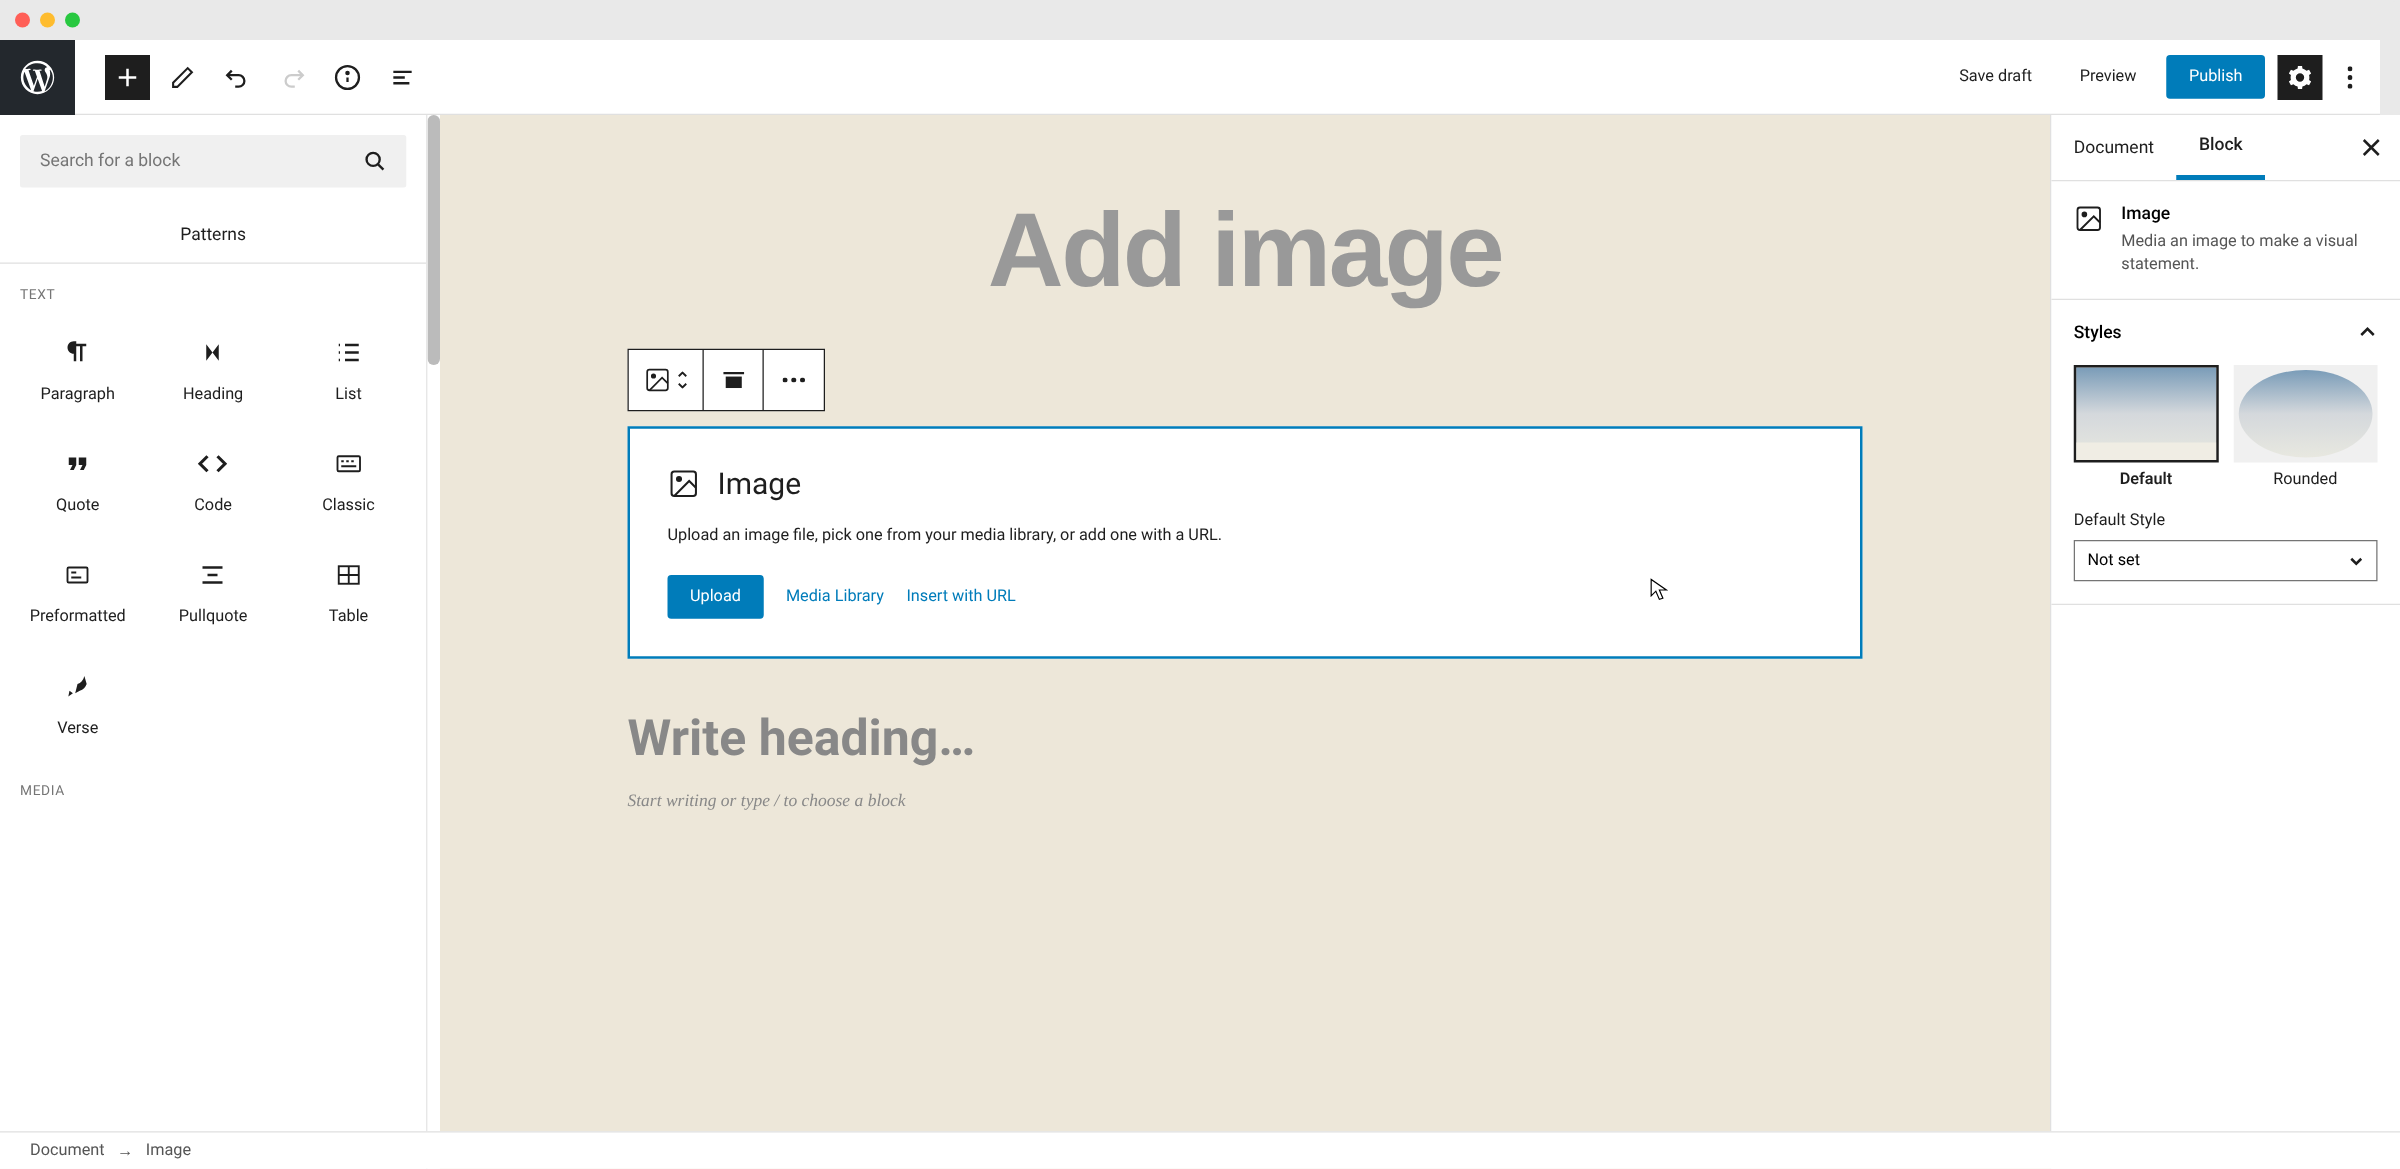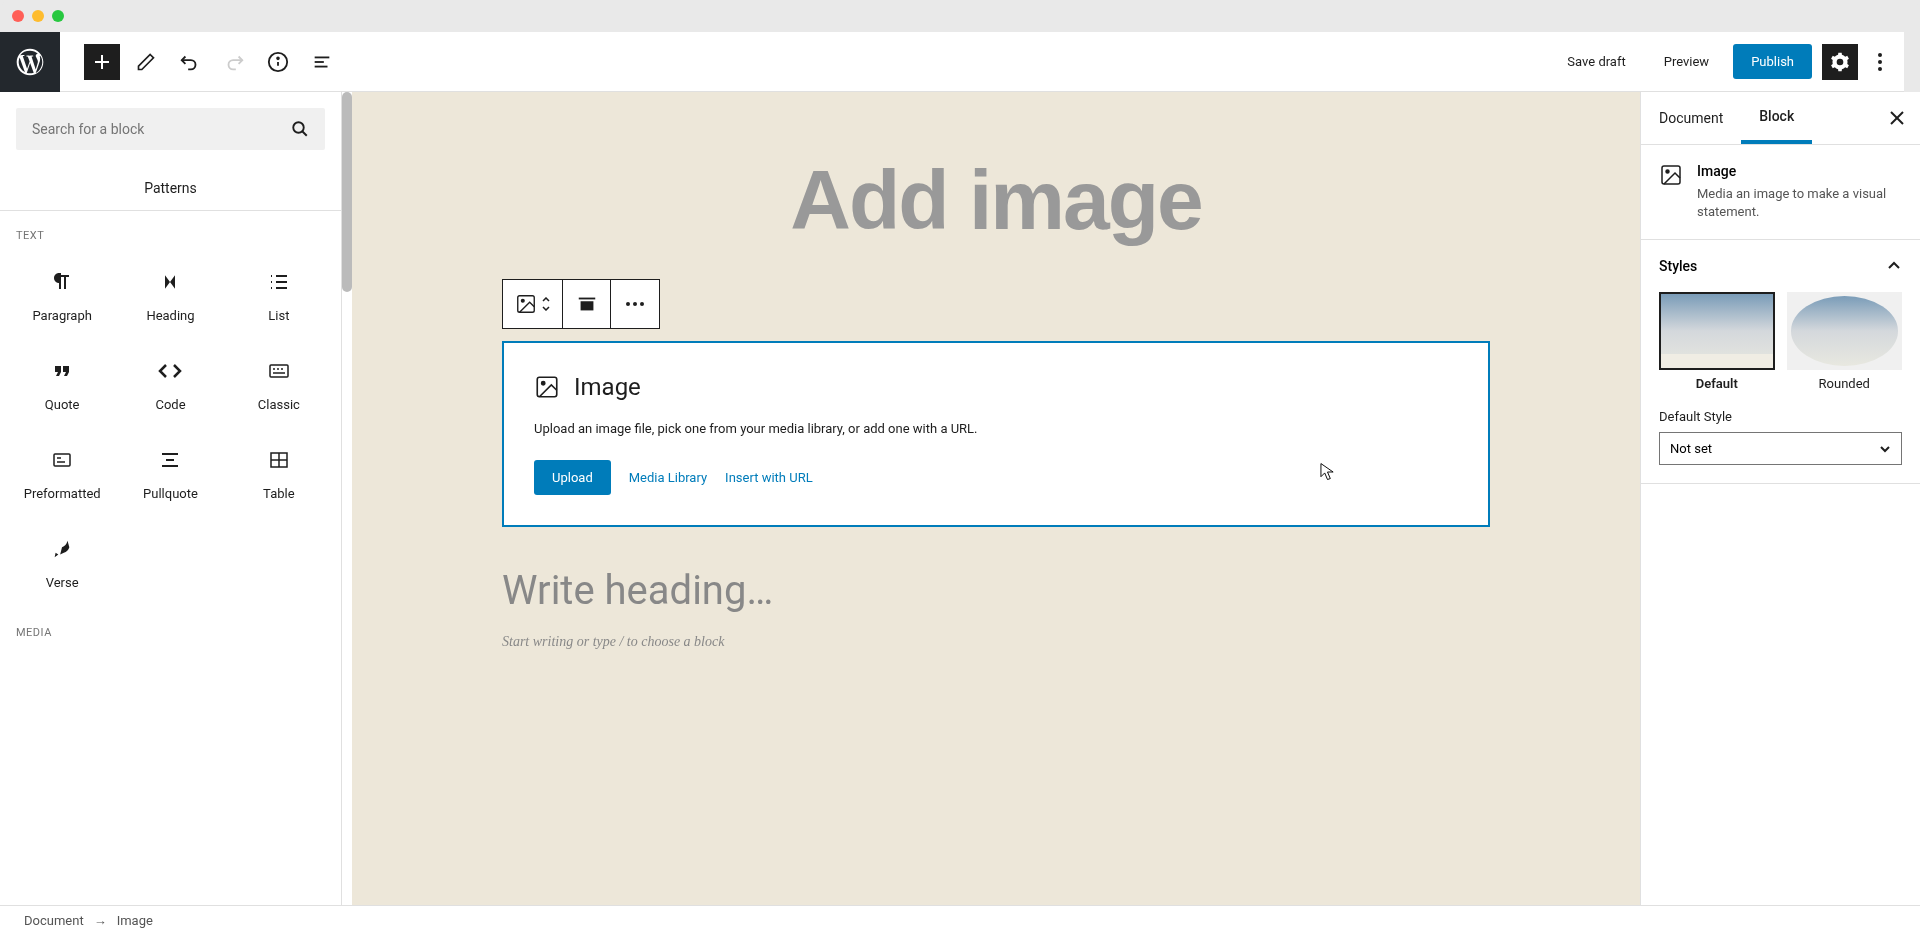--- a/index.html
+++ b/index.html
@@ -51,21 +51,21 @@
 .block-toolbar-btn.withdrop { width: 60px; }
 
 .image-placeholder { margin: 0 150px; background: #fff; border: 2px solid #007cba; padding: 30px; }
 .image-placeholder-header { display: flex; align-items: center; gap: 14px; margin-bottom: 20px; }
 .image-placeholder-title { font-size: 24px; font-weight: 400; color: #1e1e1e; }
 .image-placeholder-desc { font-size: 13px; color: #1e1e1e; margin-bottom: 24px; }
 .image-actions { display: flex; gap: 18px; align-items: center; }
 .upload-btn { background: #007cba; color: #fff; padding: 10px 18px; font-size: 13px; border-radius: 3px; cursor: pointer; }
 .link-action { color: #007cba; font-size: 13px; cursor: pointer; }
 
-.heading-placeholder { margin: 40px 150px 20px; font-size: 40px; font-weight: 400; color: #888; }
+.heading-placeholder { margin: 40px 150px 20px; font-size: 40px; font-weight: 700; color: #888; }
 .paragraph-placeholder { margin: 20px 150px; font-size: 14px; color: #888; font-family: Georgia, serif; font-style: italic; }
 
 
 .right-sidebar { width: 280px; background: #fff; border-left: 1px solid #e0e0e0; overflow-y: auto; }
 .sidebar-header { display: flex; align-items: center; border-bottom: 1px solid #e0e0e0; }
 .sidebar-tab { padding: 16px 18px; font-size: 14px; color: #1e1e1e; cursor: pointer; }
 .sidebar-tab.active { border-bottom: 4px solid #007cba; font-weight: 500; }
 .sidebar-close { margin-left: auto; padding: 16px; cursor: pointer; }
 .block-info { padding: 18px; display: flex; gap: 14px; border-bottom: 1px solid #e0e0e0; }
 .block-info-text { flex: 1; }

